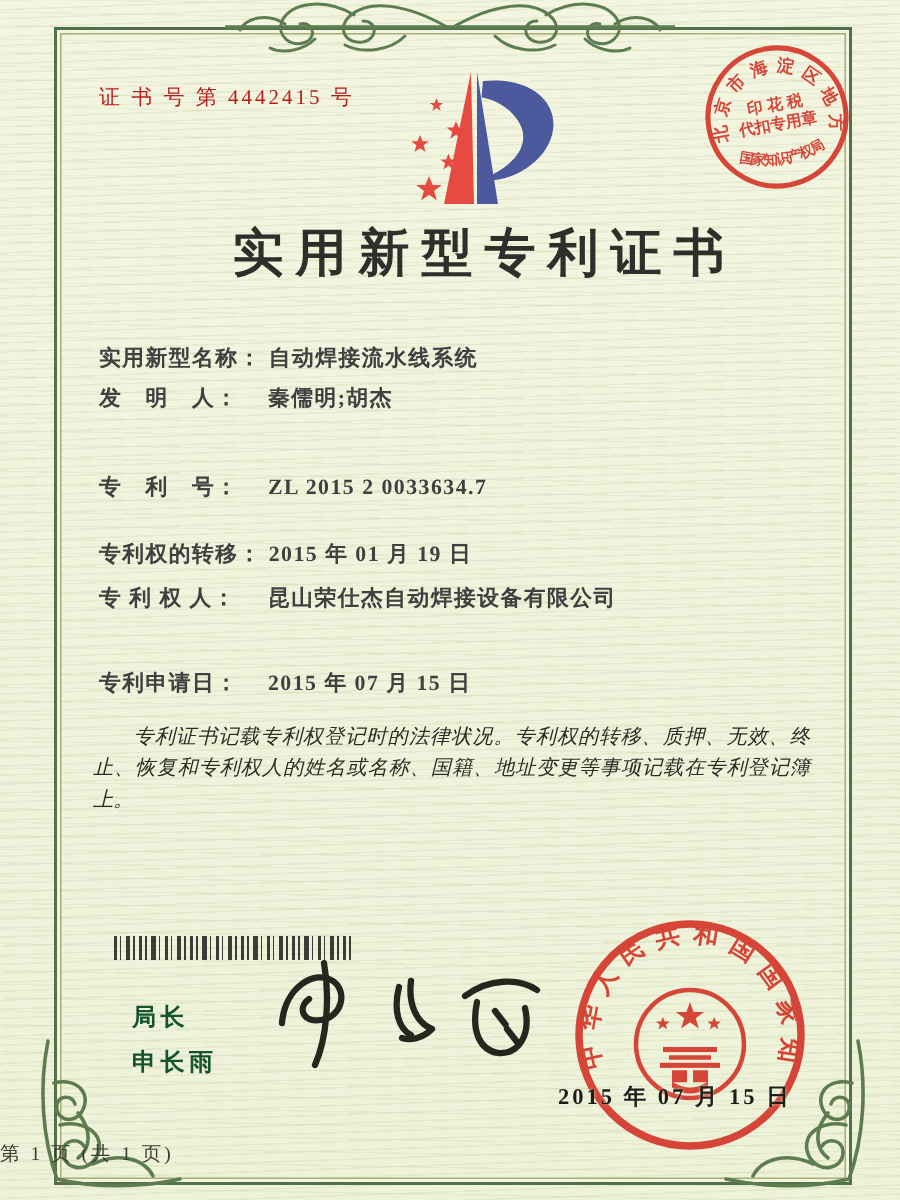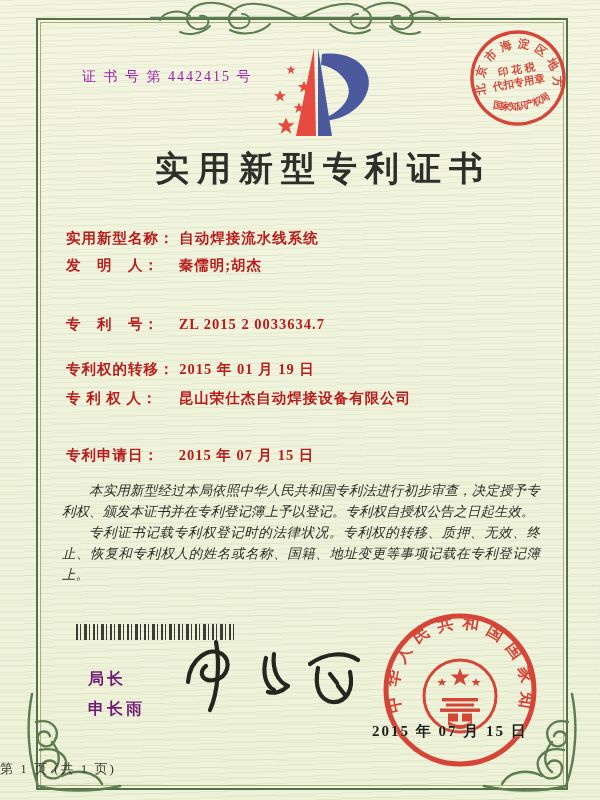--- a/index.html
+++ b/index.html
@@ -17,46 +17,46 @@
       repeating-linear-gradient(181deg, rgba(150,175,110,.10) 0 1px, rgba(255,255,255,0) 1px 9px),
       linear-gradient(#f3f5e0,#eef2d9);
   }
   .frame{
     position:absolute;left:36px;top:18px;width:528px;height:768px;
     border:2px solid #51704b;
     box-shadow:inset 0 0 0 2px #f3f5e0, inset 0 0 0 3px #a8ad75;
   }
   .abs{position:absolute;}
   .cert-number{
-    left:66px;top:68px;font-size:14px;letter-spacing:2px;color:#a21caf;margin-left:16px;
+    left:66px;top:56px;font-size:14px;letter-spacing:2px;color:#b91c1c;
   }
   .title{
     left:0;top:146px;width:600px;text-align:center;
     font-size:34px;font-weight:600;letter-spacing:8px;color:#2e2e2a;margin-left:23px;
   }
-  .field{left:66px;width:480px;font-size:14.5px;color:#b91c1c;letter-spacing:1px;}
+  .field{left:66px;width:480px;font-size:14.5px;color:#404040;letter-spacing:1px;}
   .field .lbl{display:inline-block;min-width:108px;font-weight:600;}
   .field .val{font-weight:600;}
   .paras{
     left:62px;top:480px;width:478px;font-size:13.5px;line-height:21px;
     text-align:justify;color:#2c2c26;font-style:italic;
   }
   .paras p{margin:0;text-indent:2em;}
   .barcode{
     left:76px;top:624px;width:158px;height:16px;
     background:repeating-linear-gradient(90deg,
       #1c1c1c 0 2px, transparent 2px 4px,
       #1c1c1c 4px 5px, transparent 5px 8px,
       #1c1c1c 8px 11px, transparent 11px 13px,
       #1c1c1c 13px 14px, transparent 14px 17px);
     opacity:.85;
   }
   .director{
     left:88px;top:664px;font-family:"Liberation Sans","DejaVu Sans",sans-serif;
-    font-size:16px;font-weight:700;color:#701a75;line-height:30px;letter-spacing:3px;
+    font-size:16px;font-weight:700;color:#14532d;line-height:30px;letter-spacing:3px;
   }
   .signature{left:170px;top:630px;}
   .seal-wrap{left:378px;top:606px;width:164px;height:164px;}
   .stamp-wrap{left:462px;top:22px;width:112px;height:112px;transform:rotate(-10deg);opacity:.92;}
   .issue-date{
     left:372px;top:722px;font-size:15px;font-weight:700;color:#1d1d1a;letter-spacing:2px;
     text-shadow:0 0 2px rgba(242,244,223,.8);
   }
   .footer{
     left:0;top:760px;width:600px;font-size:13px;color:#3a3a33;letter-spacing:2px;
@@ -163,21 +163,20 @@
 <div class="abs field" style="top:389px">
   <span class="lbl">专 利 权 人：</span>
   <span class="val">昆山荣仕杰自动焊接设备有限公司</span>
 </div>
 <div class="abs field" style="top:446px">
   <span class="lbl">专利申请日：</span>
   <span class="val">2015 年 07 月 15 日</span>
 </div>
 
 <div class="abs paras">
-  <p>本实用新型经过本局依照中华人民共和国专利法进行初步审查，决定授予专利权、颁发本证书并在专利登记簿上予以登记。专利权自授权公告之日起生效。</p>
   <p>专利证书记载专利权登记时的法律状况。专利权的转移、质押、无效、终止、恢复和专利权人的姓名或名称、国籍、地址变更等事项记载在专利登记簿上。</p>
 </div>
 
 <div class="abs barcode"></div>
 
 <div class="abs director">
   <div>局长</div>
   <div>申长雨</div>
 </div>
 

